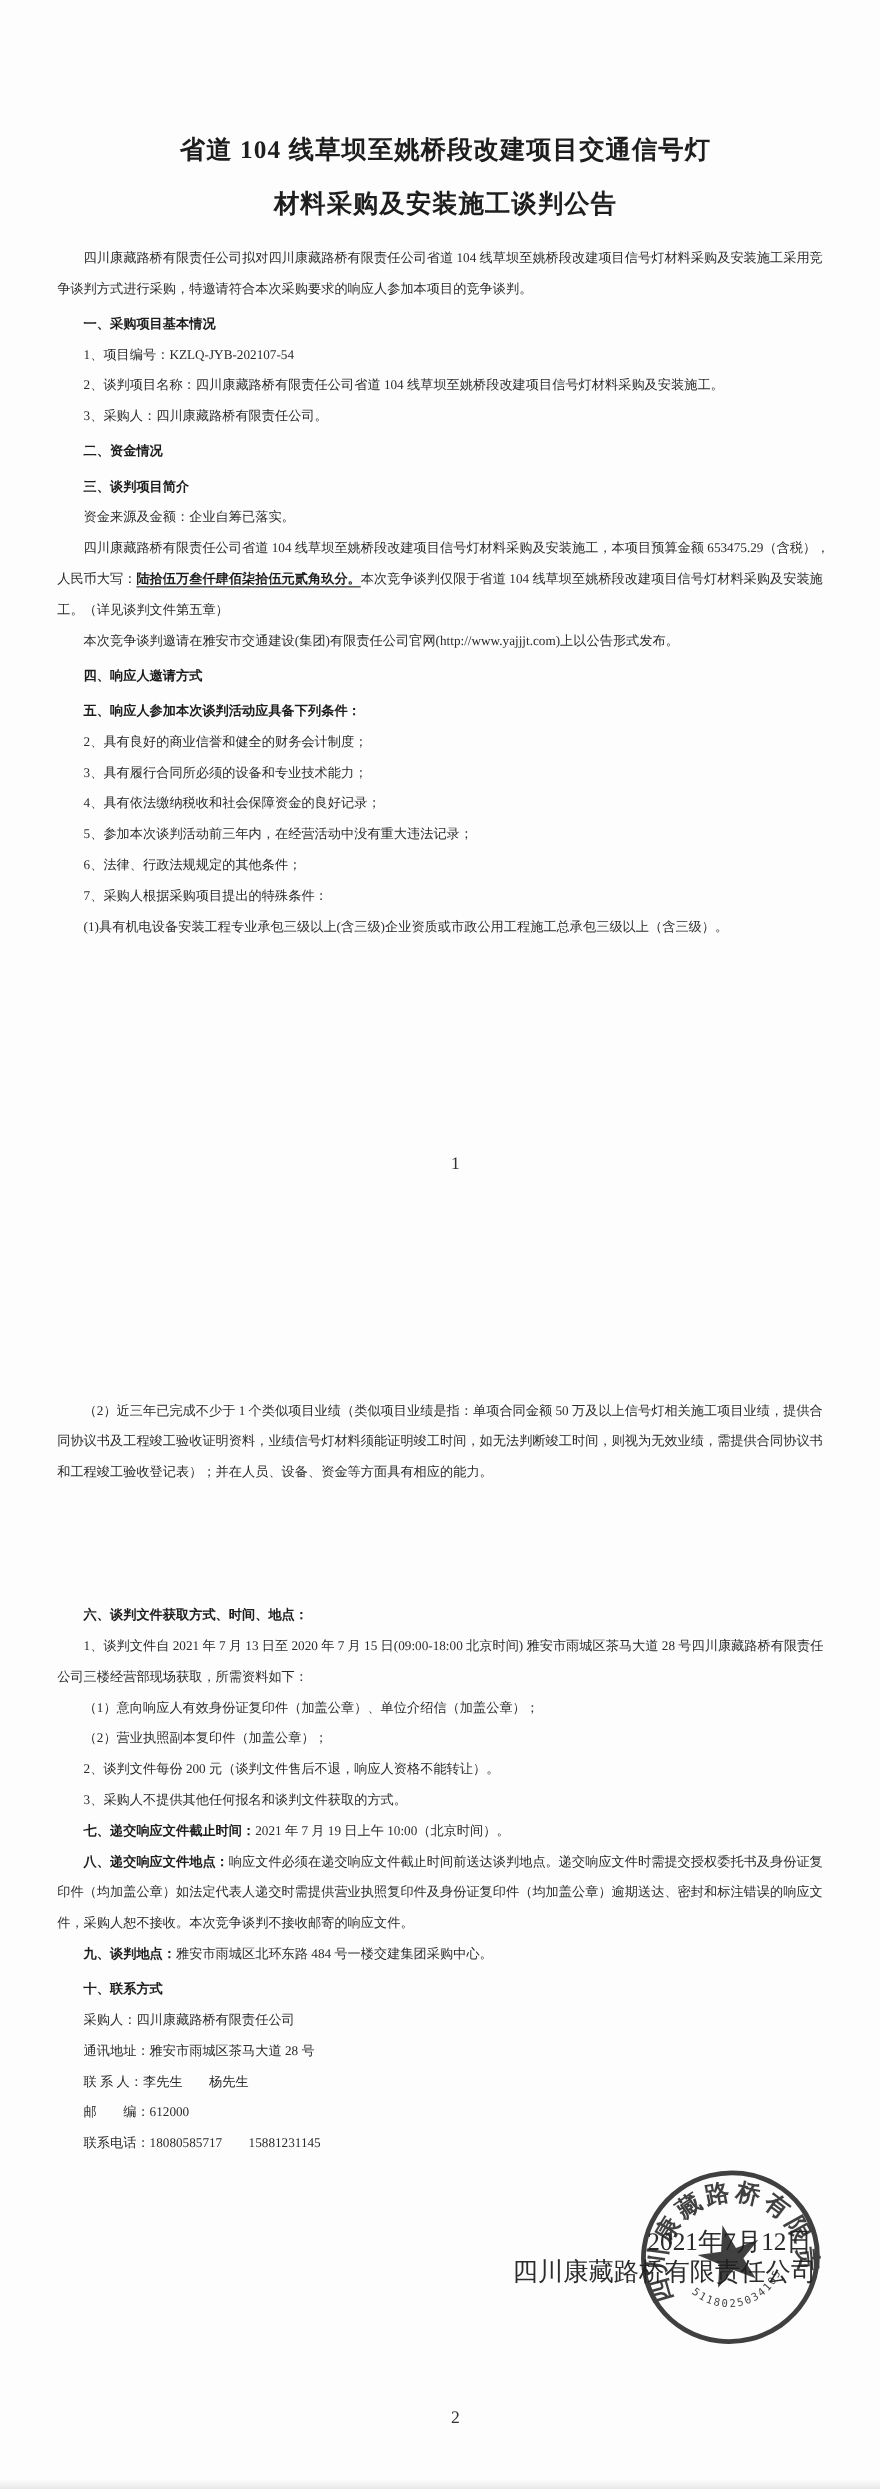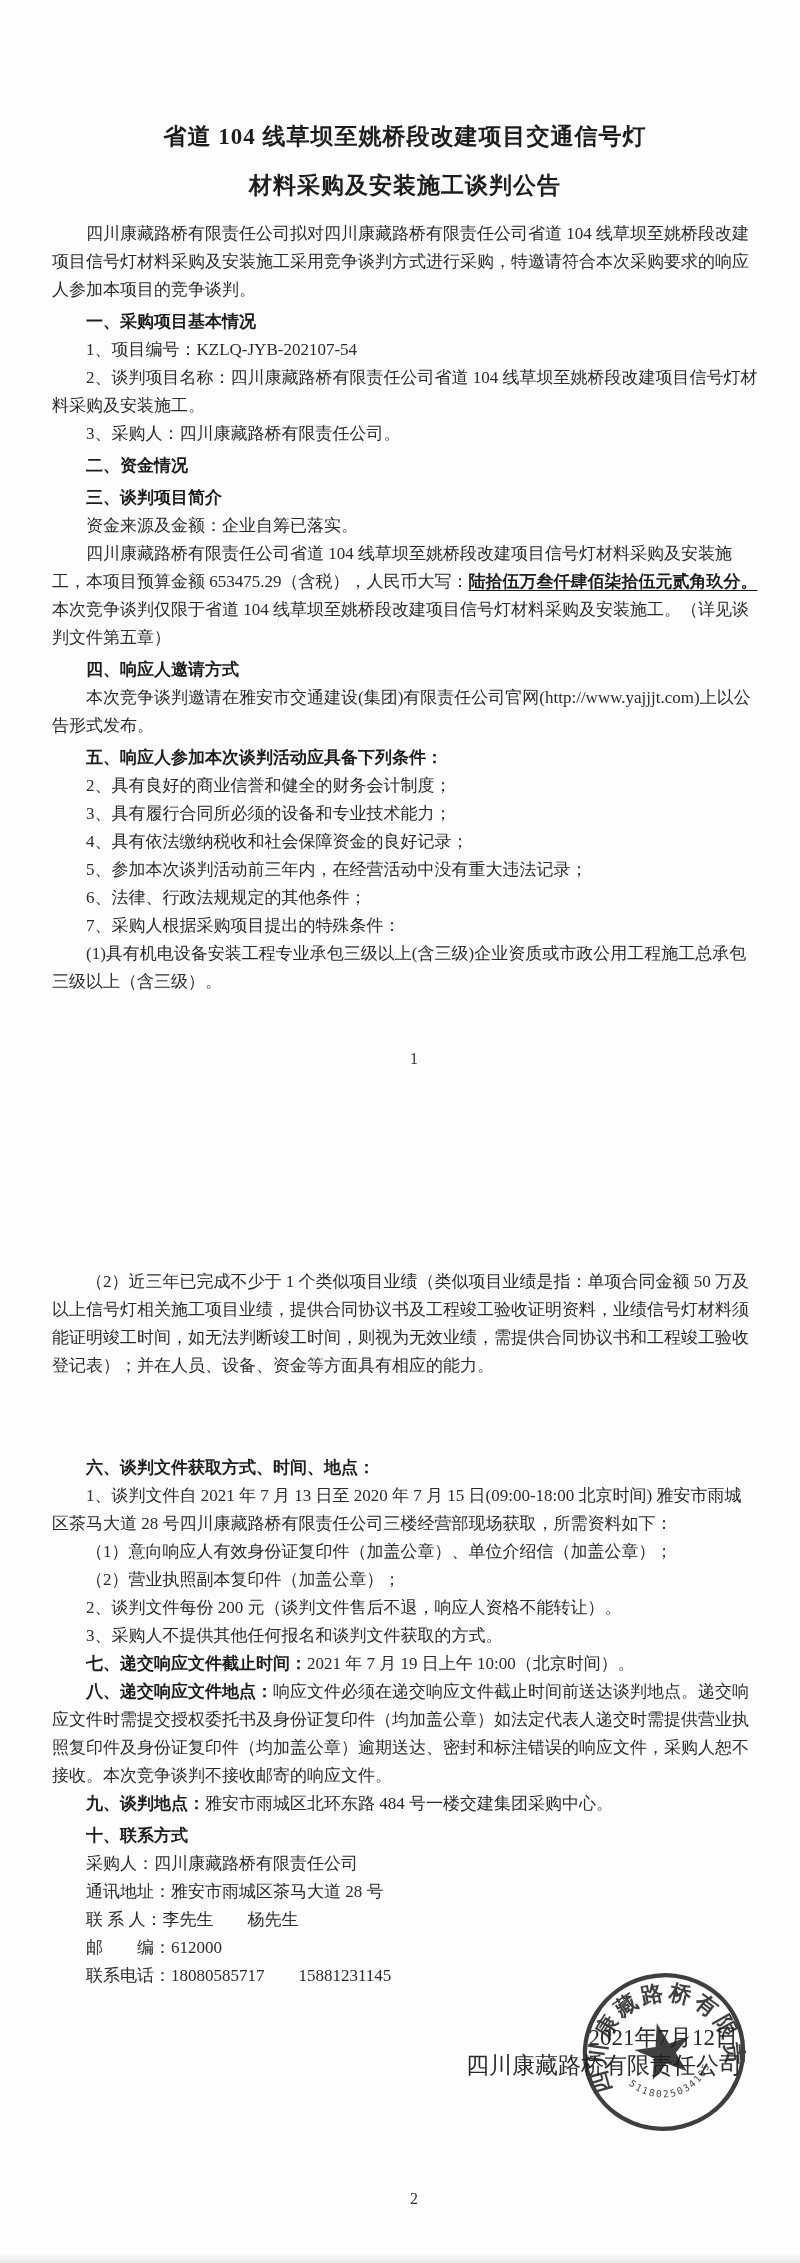--- a/index.html
+++ b/index.html
@@ -10,21 +10,21 @@
     font-family:"Liberation Serif","DejaVu Serif",serif;
     color:#2b2b2b;
     overflow:hidden;
   }
   .content{position:absolute;left:52px;width:706px;}
   .c1{top:112px;}
   .c2a{top:1268px;}
   .c2b{top:1450px;}
   .title{margin:0 0 10px 0;text-align:center;font-size:23px;line-height:49px;font-weight:700;letter-spacing:1px;color:#1d1d1d;}
   .title .tl{display:block;}
-  .ln{margin:0;font-size:17px;line-height:28px;word-break:break-all;}
+  .ln{margin:0;font-size:12px;line-height:28px;word-break:break-all;}
   .ind{text-indent:2em;}
   .hd{font-weight:700;text-indent:2em;margin-top:4px;color:#1d1d1d;}
   .gap-before{}
   b.lbl{font-weight:700;color:#1d1d1d;margin-top:31px;}
   .amount{font-weight:700;text-decoration:underline;text-underline-offset:3px;color:#1d1d1d;}
   .pagenum{position:absolute;left:0;width:100%;text-align:center;padding-left:28px;box-sizing:border-box;font-size:16px;color:#333;}
   .pn1{top:1050px;}
   .pn2{top:2190px;}
   .sig{position:absolute;font-size:23px;color:#2b2b2b;white-space:nowrap;}
   .sig-date{top:2022px;right:62px;}
@@ -49,22 +49,22 @@
     <p class="ln ind">1、项目编号：KZLQ-JYB-202107-54</p>
     <p class="ln ind gap-before">2、谈判项目名称：四川康藏路桥有限责任公司省道 104 线草坝至姚桥段改建项目信号灯材料采购及安装施工。</p>
     <p class="ln ind">3、采购人：四川康藏路桥有限责任公司。</p>
 
     <p class="ln hd">二、资金情况</p>
     <p class="ln hd">三、谈判项目简介</p>
 
     <p class="ln ind">资金来源及金额：企业自筹已落实。</p>
     <p class="ln ind"><span>四川康藏路桥有限责任公司省道 104 线草坝至姚桥段改建项目信号灯材料采购及安装施工，本项目预算金额 653475.29（含税），人民币大写：</span><span class="amount">陆拾伍万叁仟肆佰柒拾伍元贰角玖分。</span><span>本次竞争谈判仅限于省道 104 线草坝至姚桥段改建项目信号灯材料采购及安装施工。（详见谈判文件第五章）</span></p>
 
+    <p class="ln ind">本次竞争谈判邀请在雅安市交通建设(集团)有限责任公司官网(http://www.yajjjt.com)上以公告形式发布。</p>
     <p class="ln hd">四、响应人邀请方式</p>
-    <p class="ln ind">本次竞争谈判邀请在雅安市交通建设(集团)有限责任公司官网(http://www.yajjjt.com)上以公告形式发布。</p>
 
     <p class="ln hd">五、响应人参加本次谈判活动应具备下列条件：</p>
     <p class="ln ind">2、具有良好的商业信誉和健全的财务会计制度；</p>
     <p class="ln ind">3、具有履行合同所必须的设备和专业技术能力；</p>
     <p class="ln ind">4、具有依法缴纳税收和社会保障资金的良好记录；</p>
     <p class="ln ind">5、参加本次谈判活动前三年内，在经营活动中没有重大违法记录；</p>
     <p class="ln ind">6、法律、行政法规规定的其他条件；</p>
     <p class="ln ind">7、采购人根据采购项目提出的特殊条件：</p>
     <p class="ln ind">(1)具有机电设备安装工程专业承包三级以上(含三级)企业资质或市政公用工程施工总承包三级以上（含三级）。</p>
   </div>

